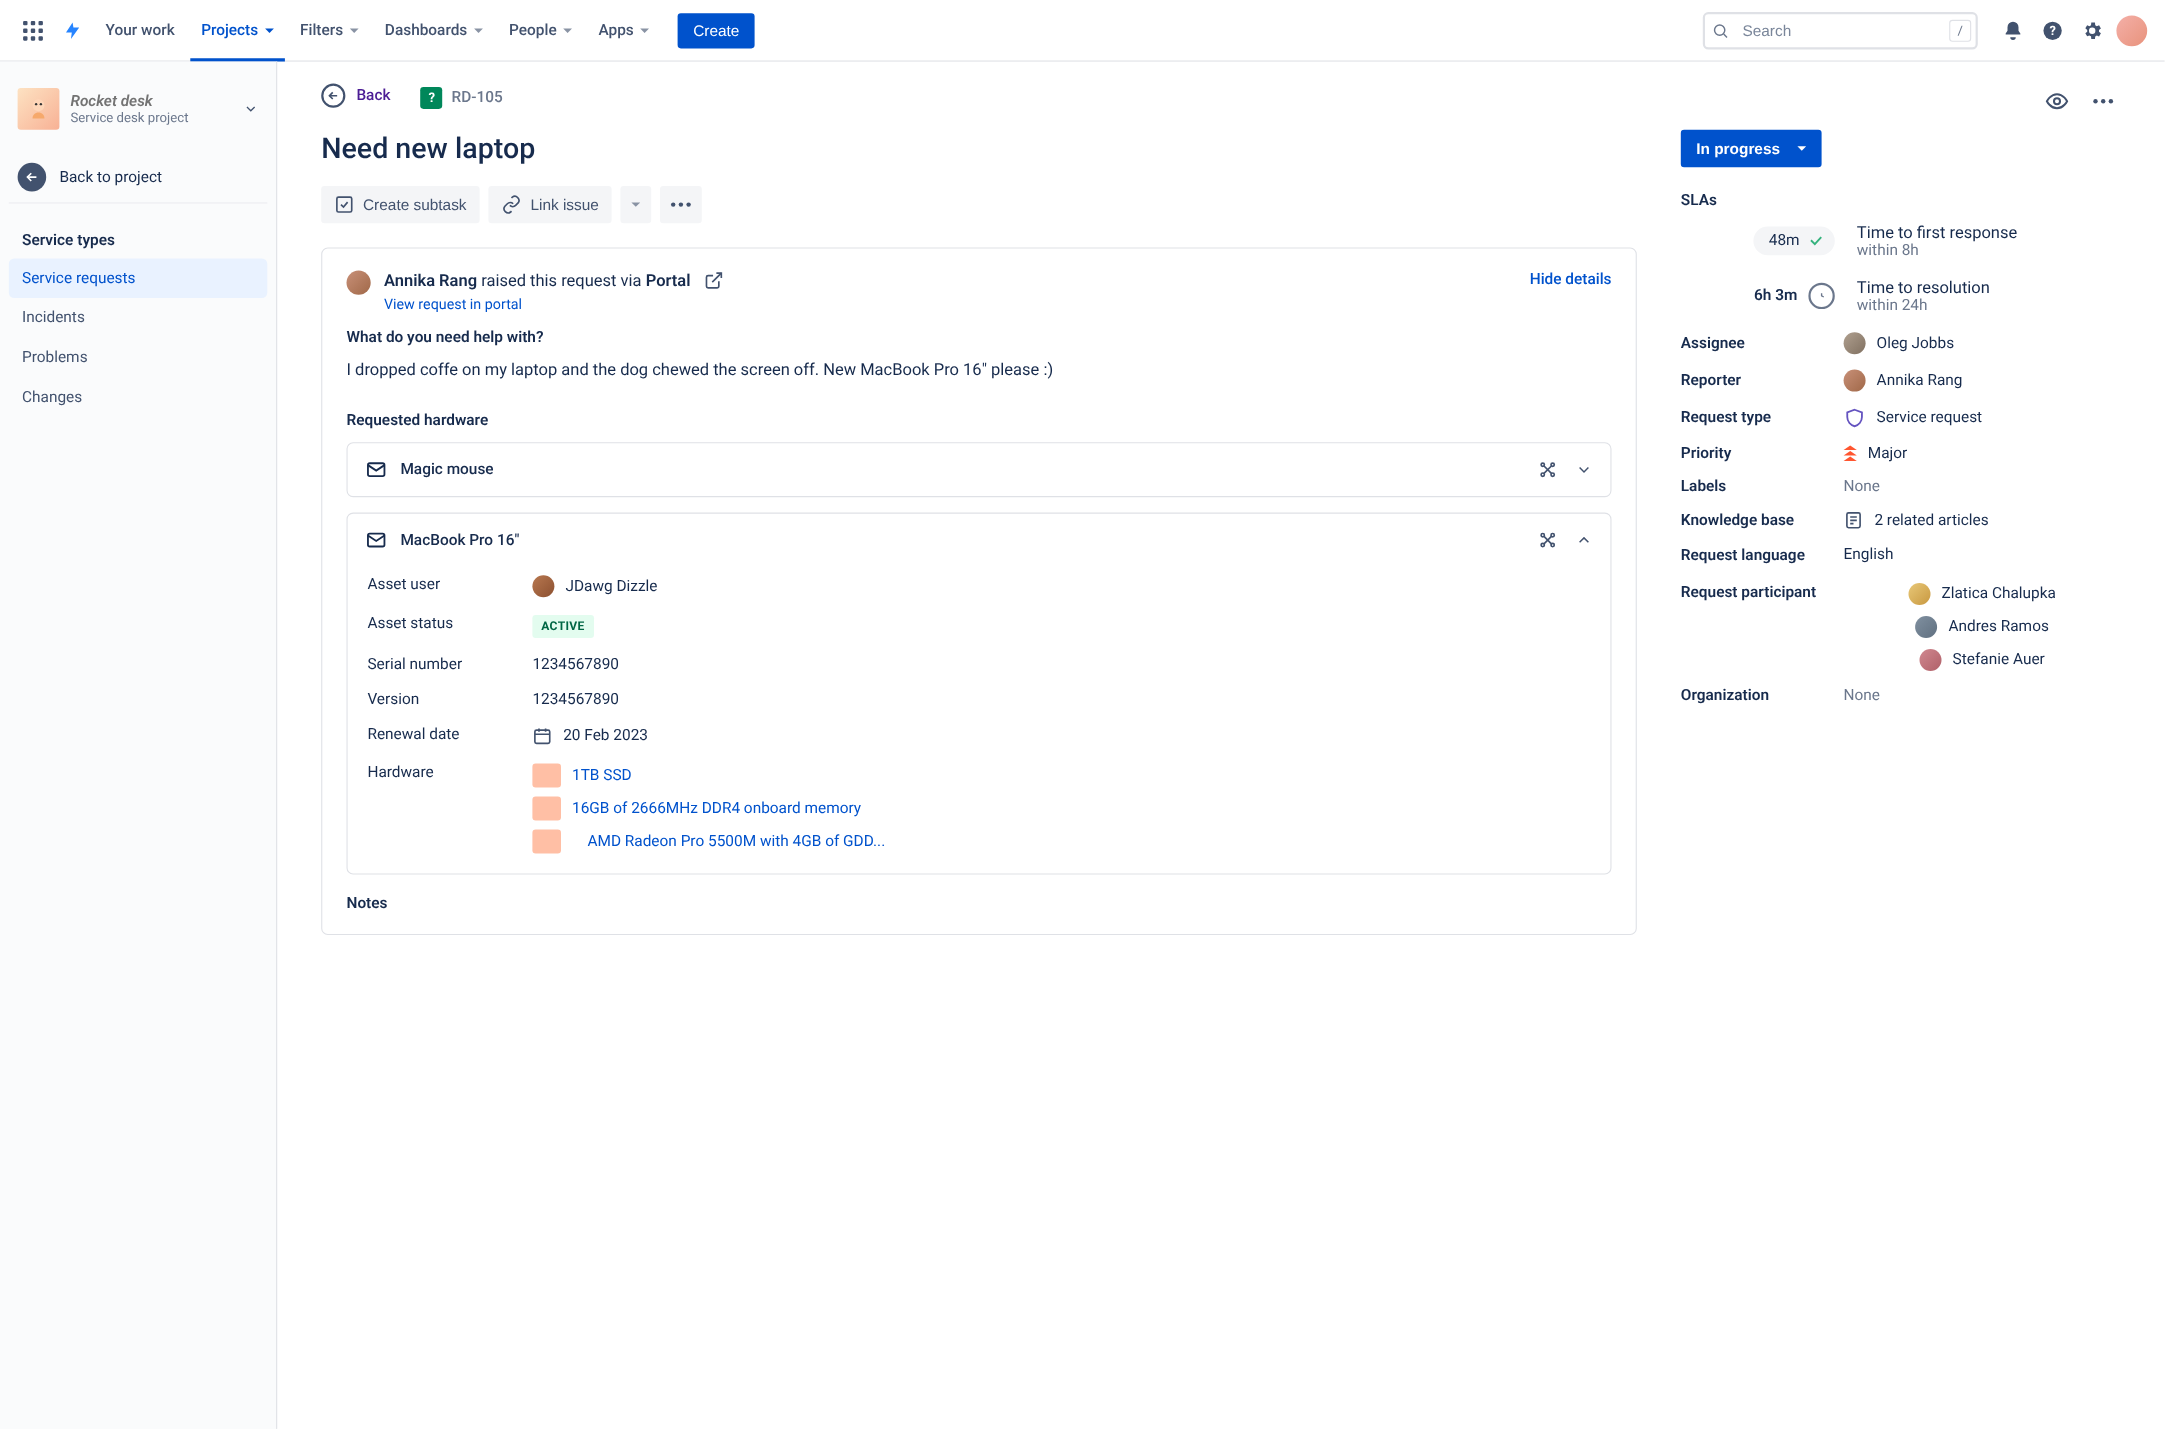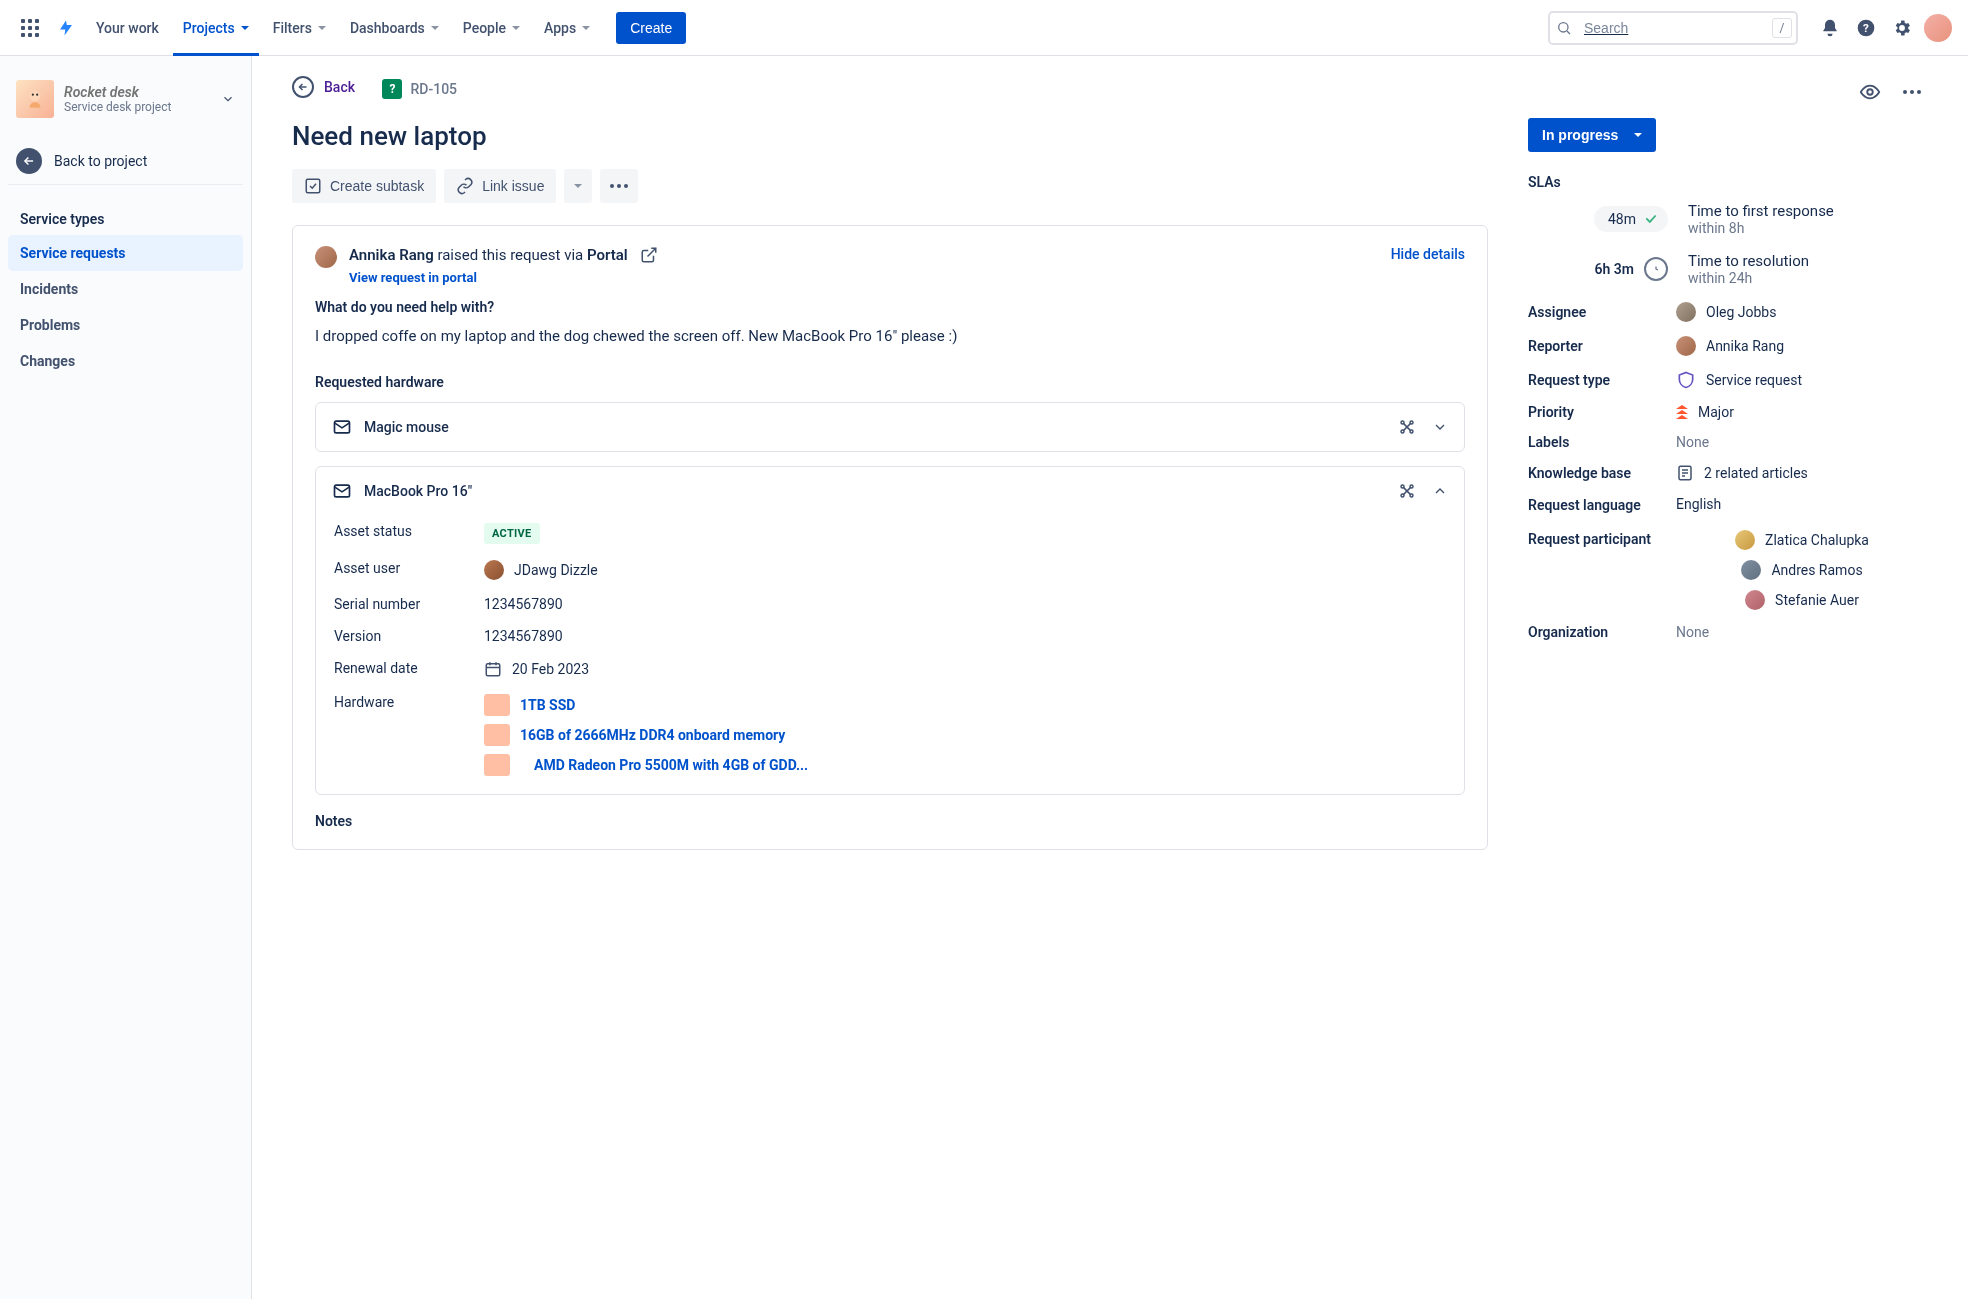--- a/index.html
+++ b/index.html
@@ -2,21 +2,21 @@
 <html><head>
 <meta charset="utf-8">
 <style>
 * { box-sizing: border-box; margin: 0; padding: 0; }
 body {
   font-family: -apple-system, BlinkMacSystemFont, "Segoe UI", Roboto, "Helvetica Neue", Arial, sans-serif;
   font-size: 14px;
   color: #172B4D;
   background: #fff;
 }
-a { text-decoration: none; font-weight: bold; }
+a { text-decoration: none; }
 svg { display: block; }
 
 
 .topnav {
   height: 56px;
   border-bottom: 1px solid #DFE1E6;
   display: flex;
   align-items: center;
   padding: 0 14px;
 }
@@ -59,21 +59,20 @@
   margin-right: 12px;
 }
 .search input {
   width: 100%; height: 34px;
   border: 2px solid #DFE1E6;
   border-radius: 5px;
   padding: 0 40px 0 34px;
   font-size: 14px;
   color: #172B4D;
   background: #fff;
-  text-decoration: underline;
 }
 .search input::placeholder { color: #7A869A; }
 .search .search-icon {
   position: absolute; left: 8px; top: 50%; transform: translateY(-50%);
 }
 .search .slash {
   position: absolute; right: 6px; top: 50%; transform: translateY(-50%);
   width: 20px; height: 20px;
   border: 1px solid #DFE1E6; border-radius: 3px;
   font-size: 12px; color: #6B778C;
@@ -563,30 +562,30 @@
               </span>
               <span>
                 <svg width="16" height="16" viewBox="0 0 24 24" fill="none" stroke="#42526E" stroke-width="2">
                     <polyline points="6 15 12 9 18 15"></polyline>
                   </svg>
               </span>
             </span>
           </div>
           <div class="hw-body">
             <div class="kv-row">
-                <div class="k">Asset status</div>
-                <div class="v">
-                  <span class="status-pill">ACTIVE</span>
-                </div>
-              </div>
-            <div class="kv-row">
                 <div class="k">Asset user</div>
                 <div class="v">
                   <span class="avatar xs" style="background:linear-gradient(135deg,#b87850,#8c5030);"></span>
                   <span>JDawg Dizzle</span>
+                </div>
+              </div>
+            <div class="kv-row">
+                <div class="k">Asset status</div>
+                <div class="v">
+                  <span class="status-pill">ACTIVE</span>
                 </div>
               </div>
             <div class="kv-row">
                 <div class="k">Serial number</div>
                 <div class="v">1234567890</div>
               </div>
             <div class="kv-row">
                 <div class="k">Version</div>
                 <div class="v">1234567890</div>
               </div>

